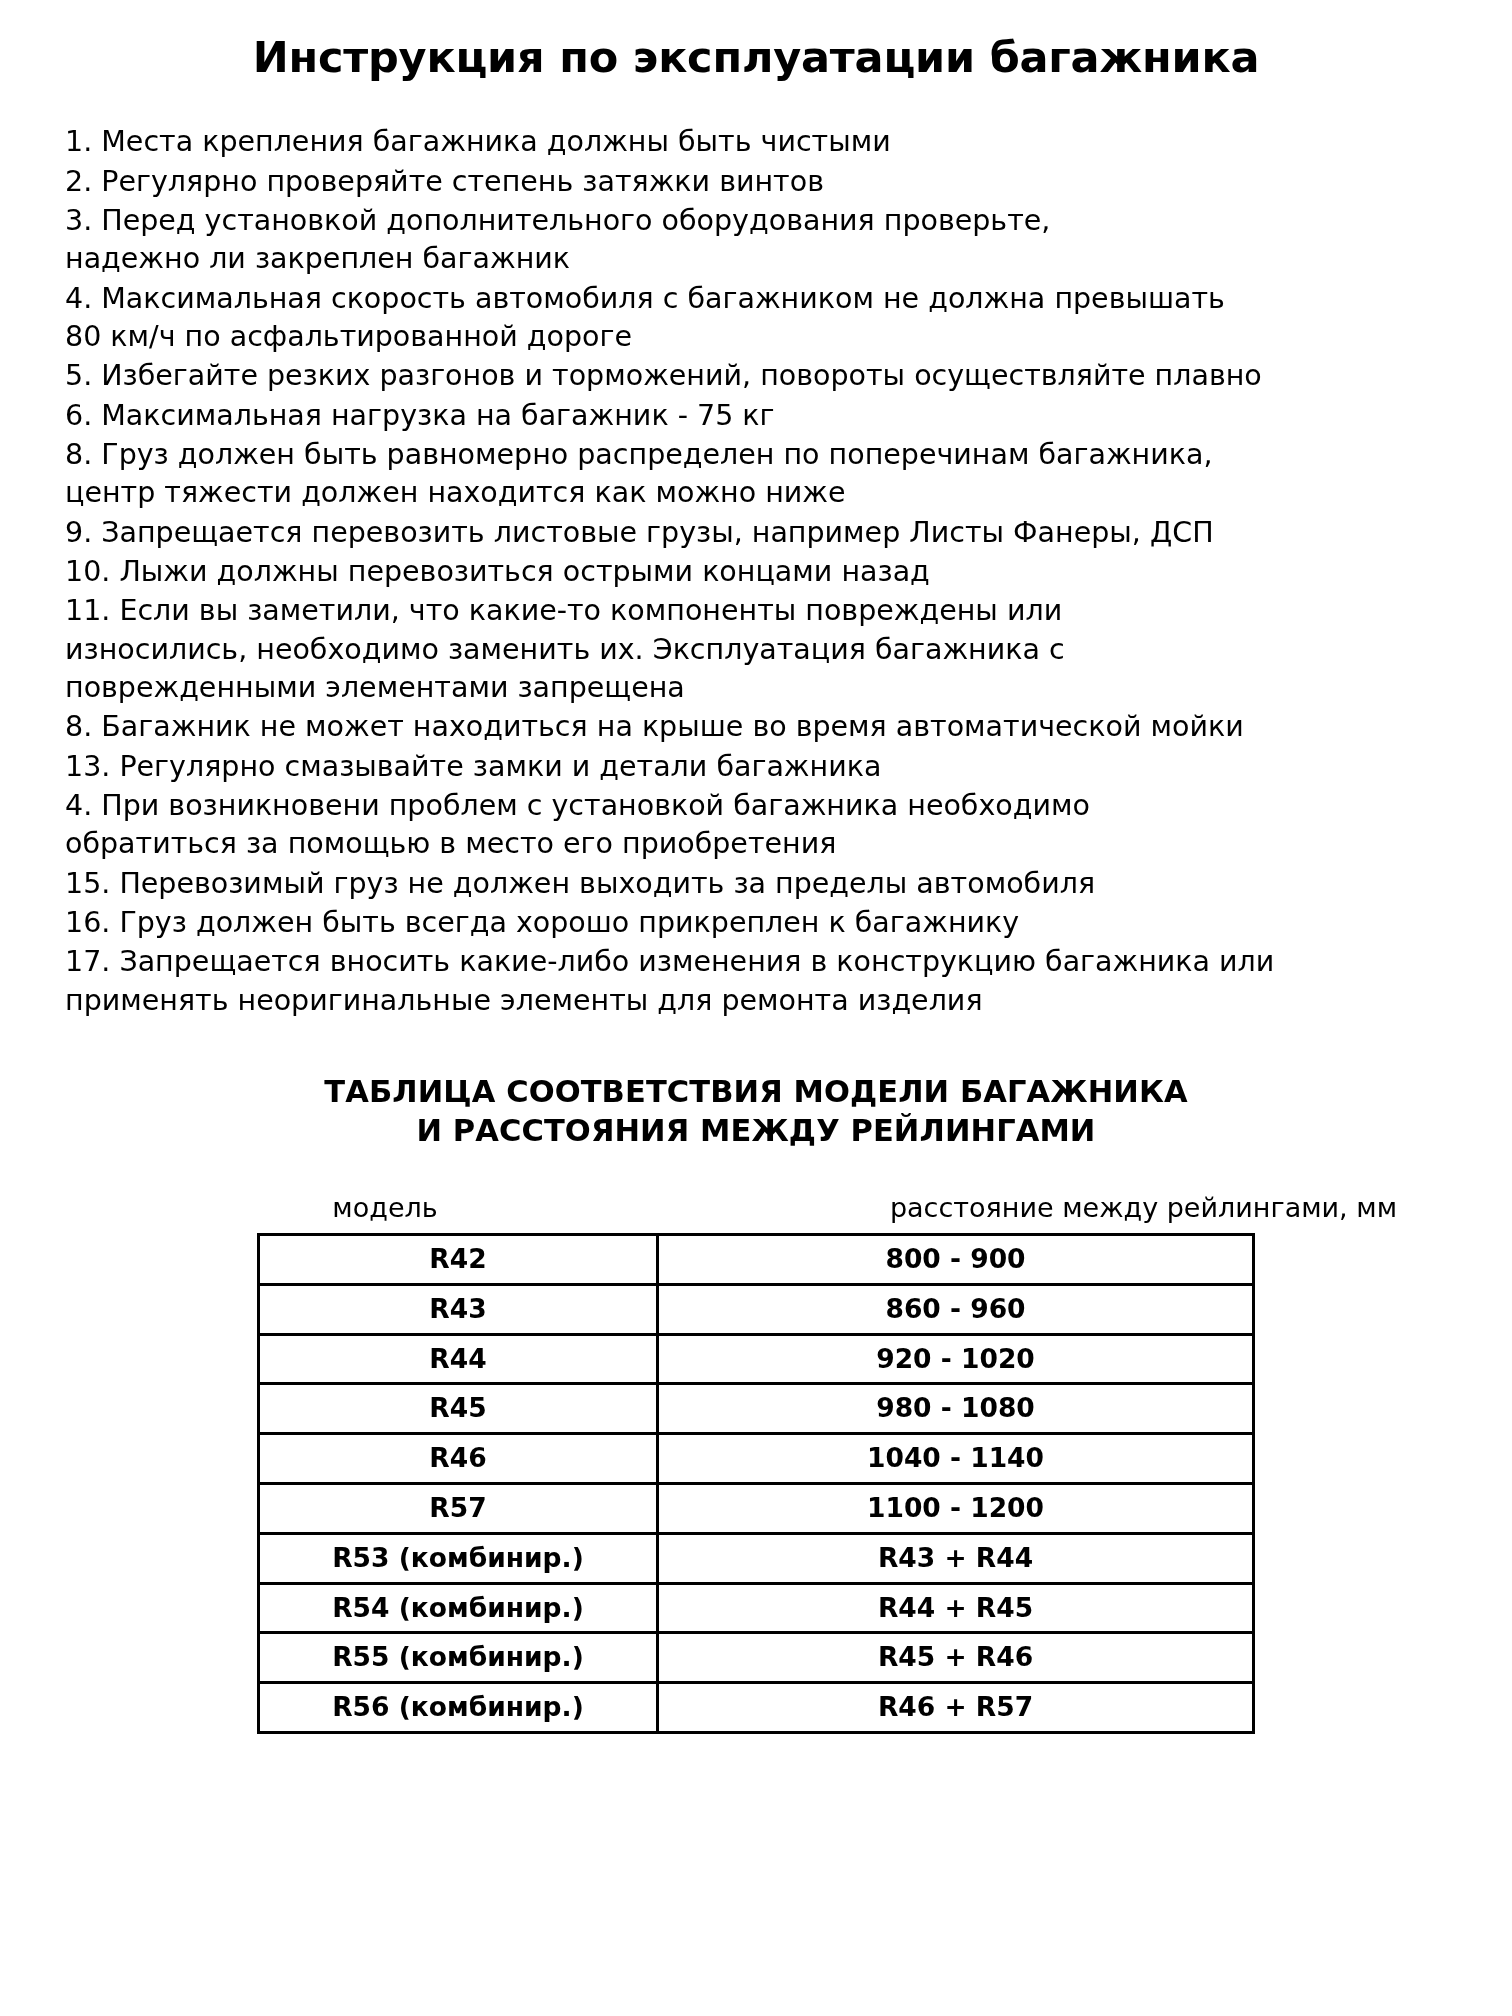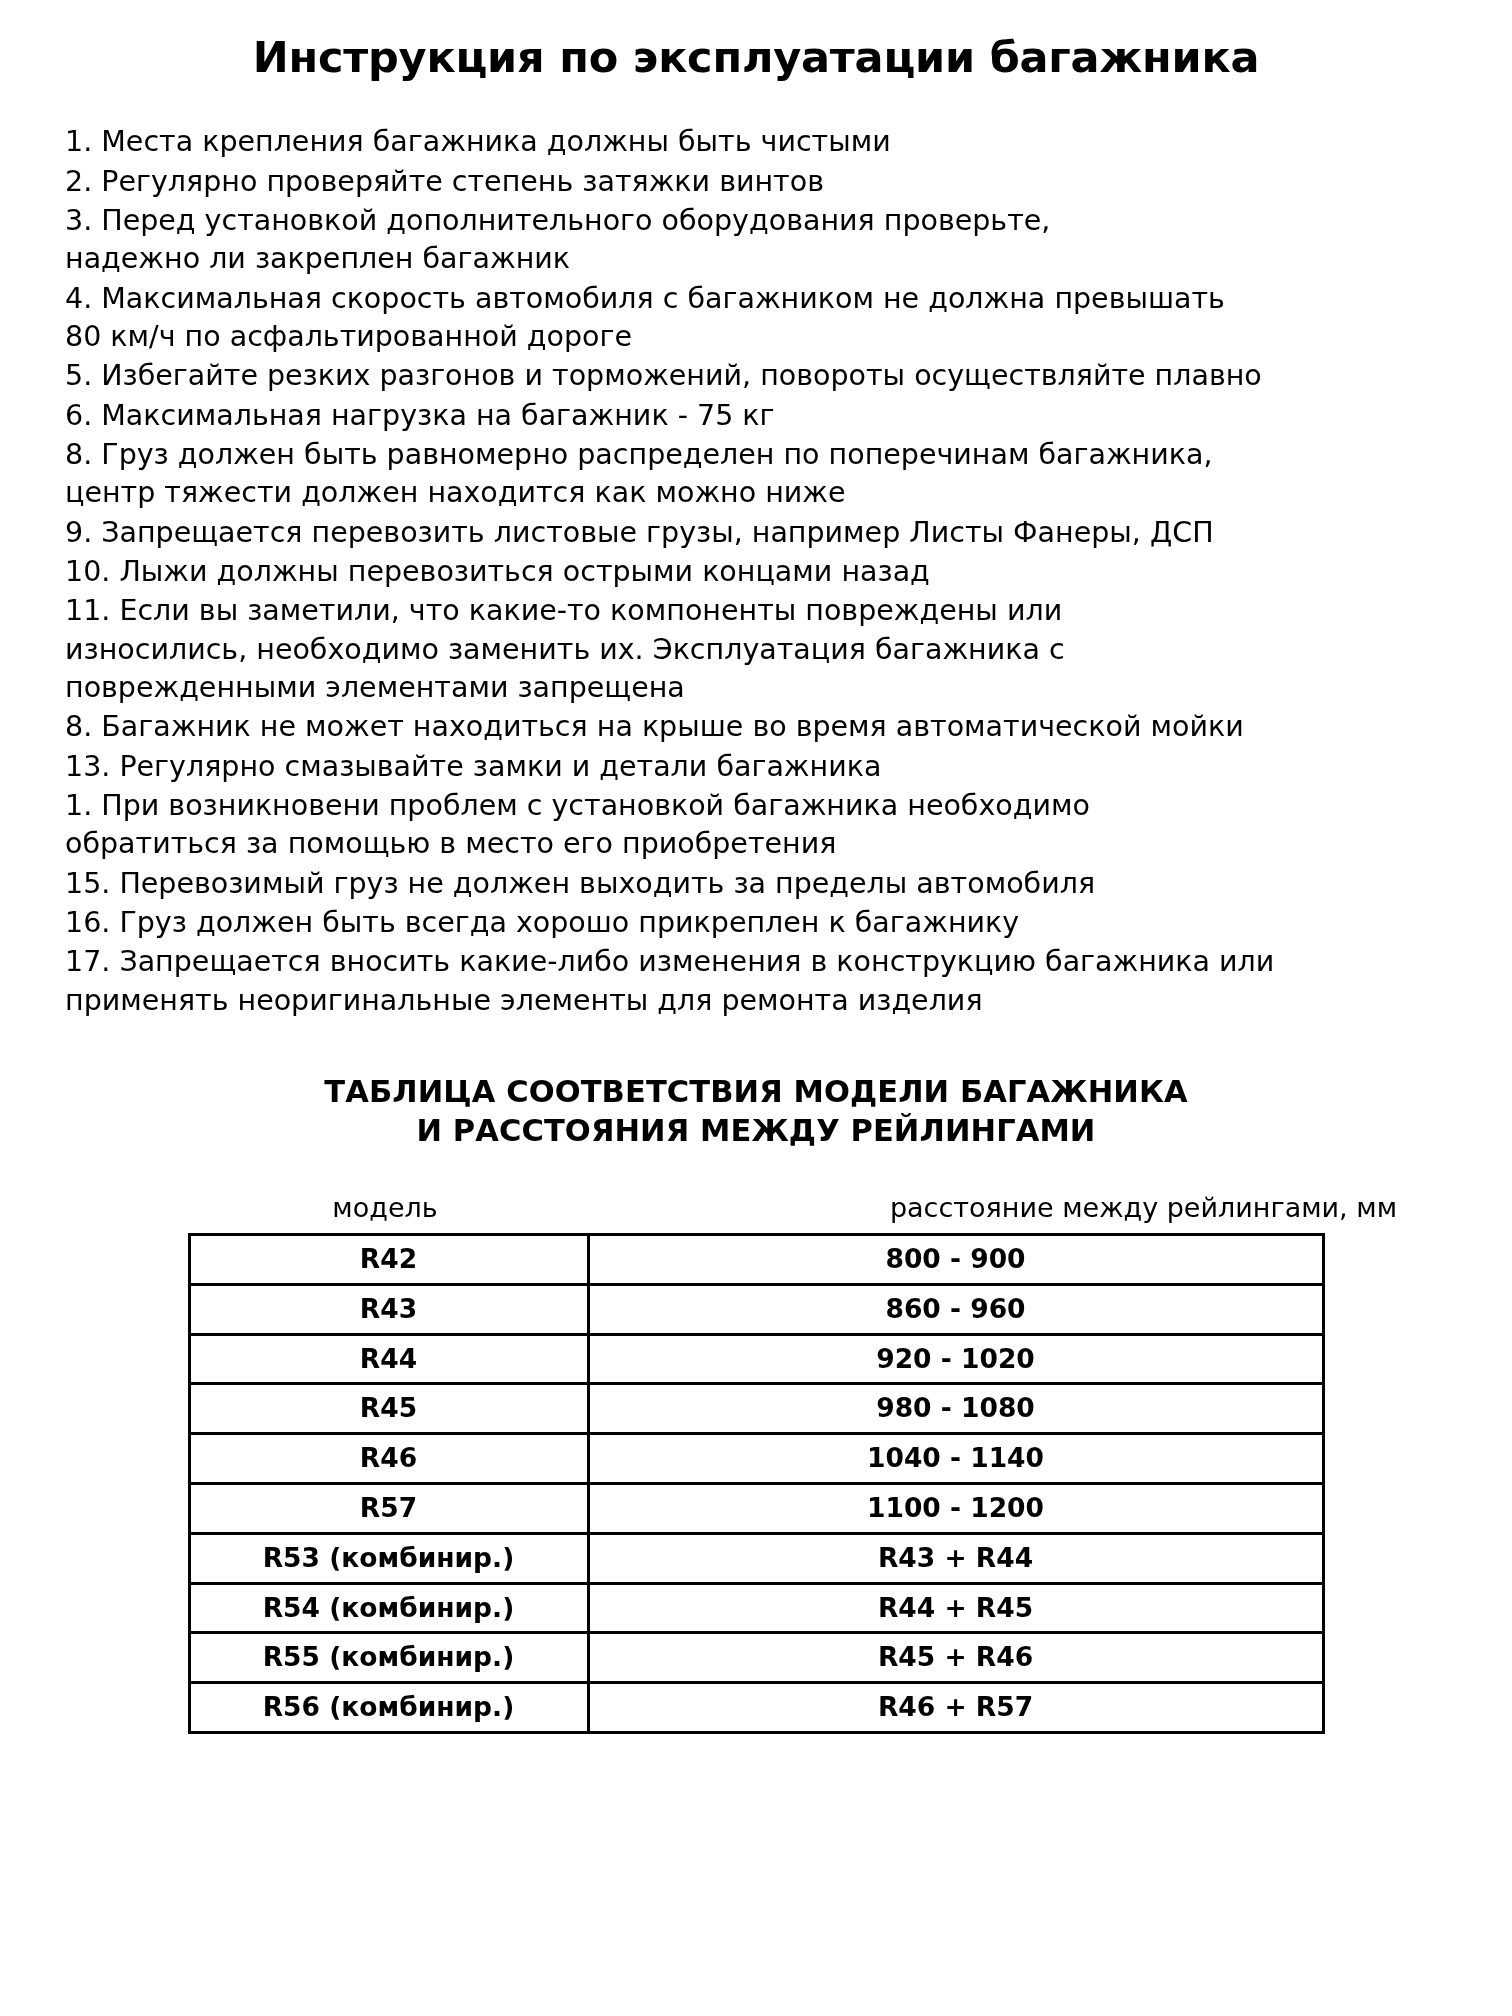--- a/index.html
+++ b/index.html
@@ -61,21 +61,21 @@
   }
   .col-label-dist {
     flex: 1;
     text-align: right;
     font-size: 27px;
     margin-right: 60px;
   }
   table.spec {
     border-collapse: collapse;
     margin: 0 auto;
-    width: 1137px;
+    width: 998px;
     table-layout: fixed;
   }
   table.spec td {
     border: 3px solid #000000;
     font-size: 26.5px;
     font-weight: bold;
     text-align: center;
     padding: 9px 4px 10px 4px;
     line-height: 1.05;
   }
@@ -101,21 +101,21 @@
     <p class="rule">6. Максимальная нагрузка на багажник - 75 кг</p>
     <p class="rule">8. Груз должен быть равномерно распределен по поперечинам багажника,
 центр тяжести должен находится как можно ниже</p>
     <p class="rule">9. Запрещается перевозить листовые грузы, например Листы Фанеры, ДСП</p>
     <p class="rule">10. Лыжи должны перевозиться острыми концами назад</p>
     <p class="rule">11. Если вы заметили, что какие-то компоненты повреждены или
 износились, необходимо заменить их. Эксплуатация багажника с
 поврежденными элементами запрещена</p>
     <p class="rule">8. Багажник не может находиться на крыше во время автоматической мойки</p>
     <p class="rule">13. Регулярно смазывайте замки и детали багажника</p>
-    <p class="rule">1. При возникновени проблем с установкой багажника необходимо
+    <p class="rule">4. При возникновени проблем с установкой багажника необходимо
 обратиться за помощью в место его приобретения</p>
     <p class="rule">15. Перевозимый груз не должен выходить за пределы автомобиля</p>
     <p class="rule">16. Груз должен быть всегда хорошо прикреплен к багажнику</p>
     <p class="rule">17. Запрещается вносить какие-либо изменения в конструкцию багажника или
 применять неоригинальные элементы для ремонта изделия</p>
   </div>
 
   <div class="table-heading">
     <div>ТАБЛИЦА СООТВЕТСТВИЯ МОДЕЛИ БАГАЖНИКА</div>
     <div>И РАССТОЯНИЯ МЕЖДУ РЕЙЛИНГАМИ</div>

